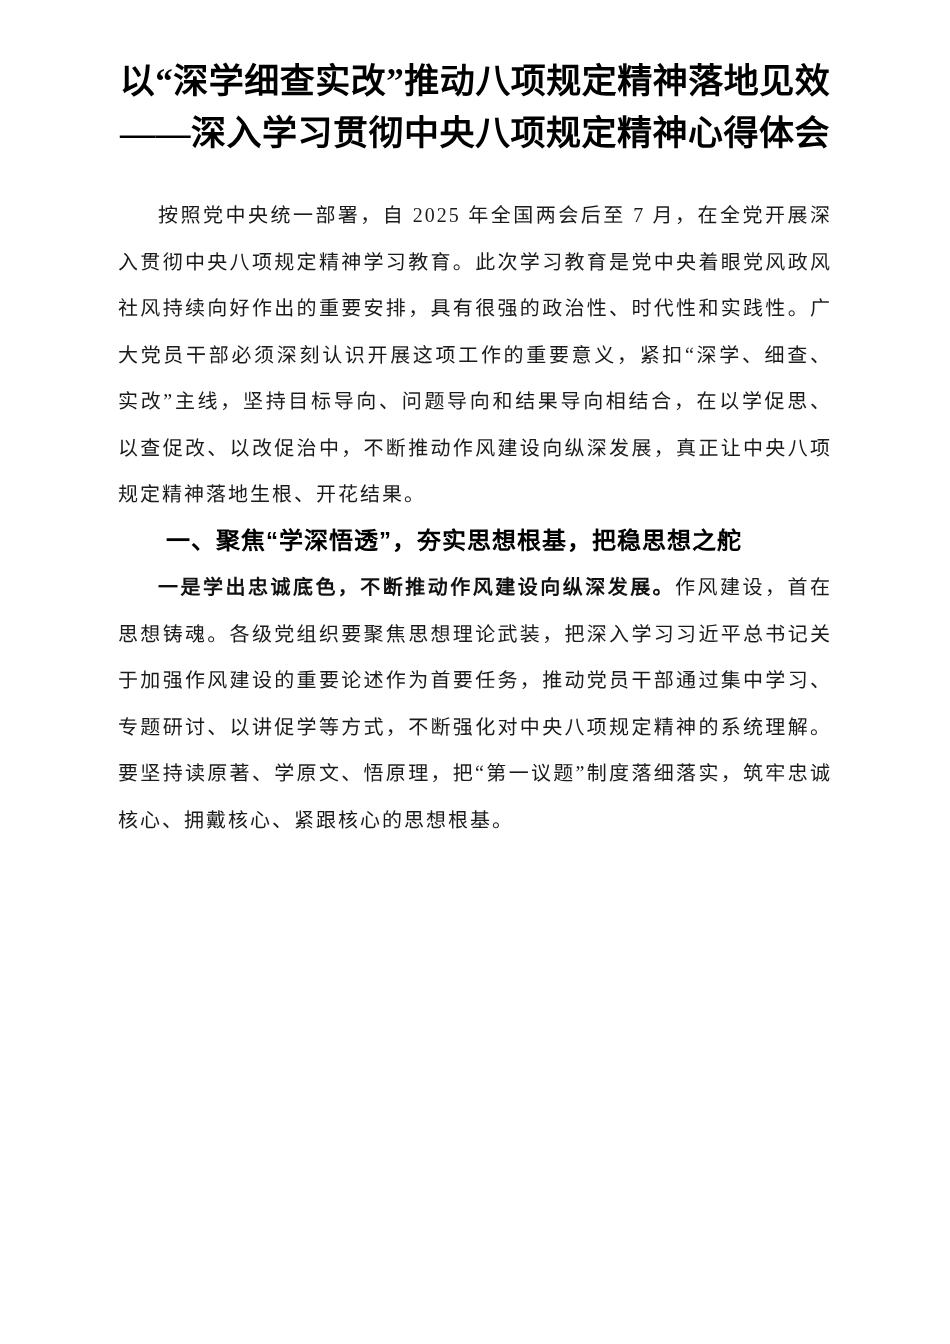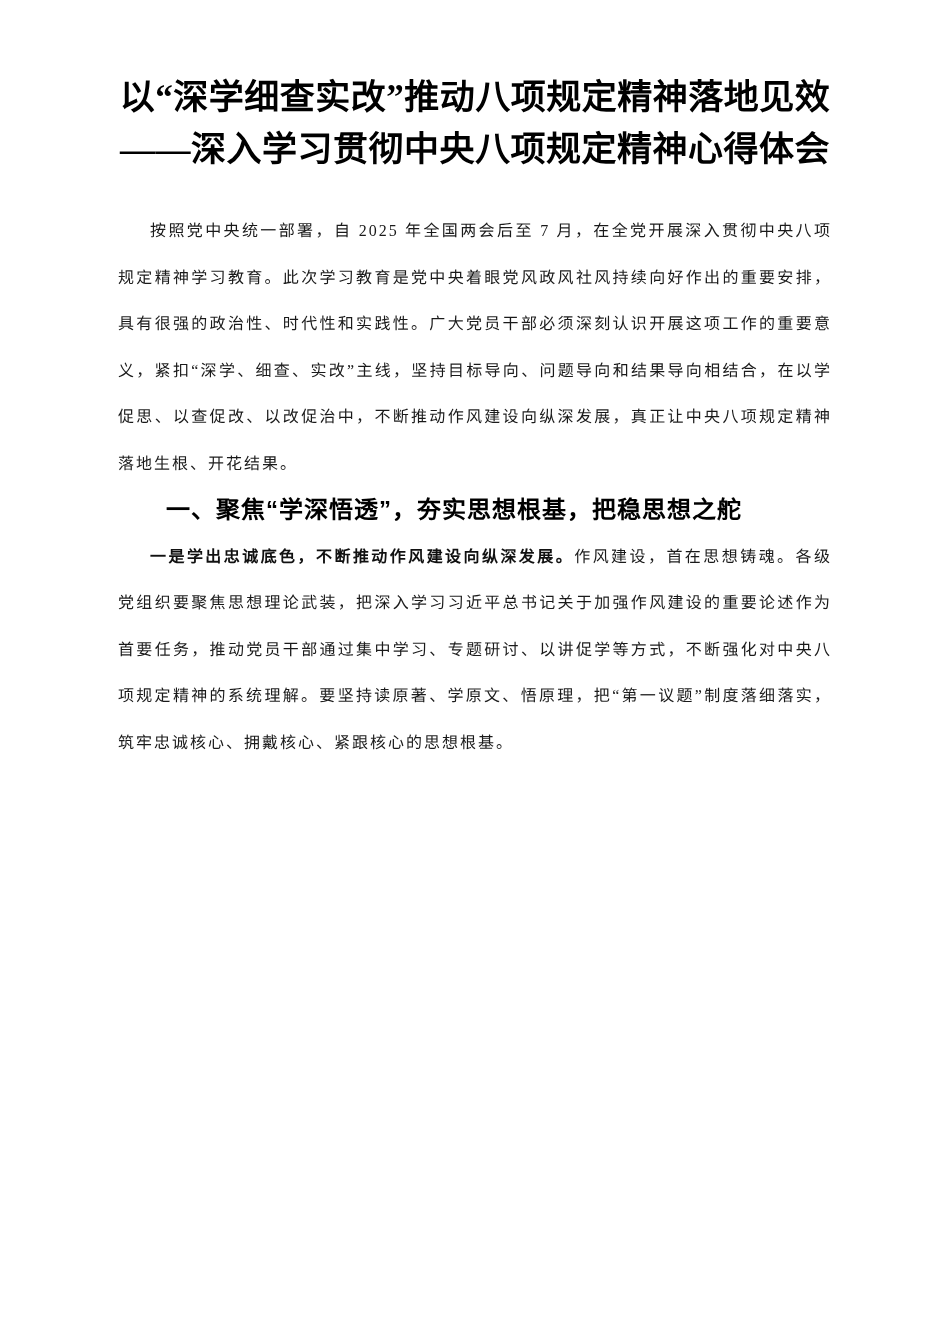--- a/index.html
+++ b/index.html
@@ -7,39 +7,39 @@
     padding: 0;
     background: #ffffff;
   }
   .page {
     position: relative;
     width: 950px;
     height: 1028px;
     margin: 0 auto;
     background: #ffffff;
     box-sizing: border-box;
-    padding: 72px 118px 0 118px;
+    padding: 56px 118px 0 118px;
     overflow: hidden;
   }
   .doc-title {
     font-family: "Liberation Serif", "DejaVu Serif", serif;
     font-weight: 700;
     font-size: 35px;
     line-height: 52px;
     text-align: center;
     color: #000000;
     margin: 0 0 32px 0;
     letter-spacing: 0.5px;
   }
   .doc-body {
     font-family: "Liberation Serif", "DejaVu Serif", serif;
     color: #1a1a1a;
   }
   .para {
-    font-size: 16px;
+    font-size: 20px;
     line-height: 46.5px;
     letter-spacing: 2px;
     text-align: justify;
     text-indent: 2em;
     margin: 0;
     font-weight: 400;
   }
   .para .lead {
     font-weight: 700;
     color: #111111;

